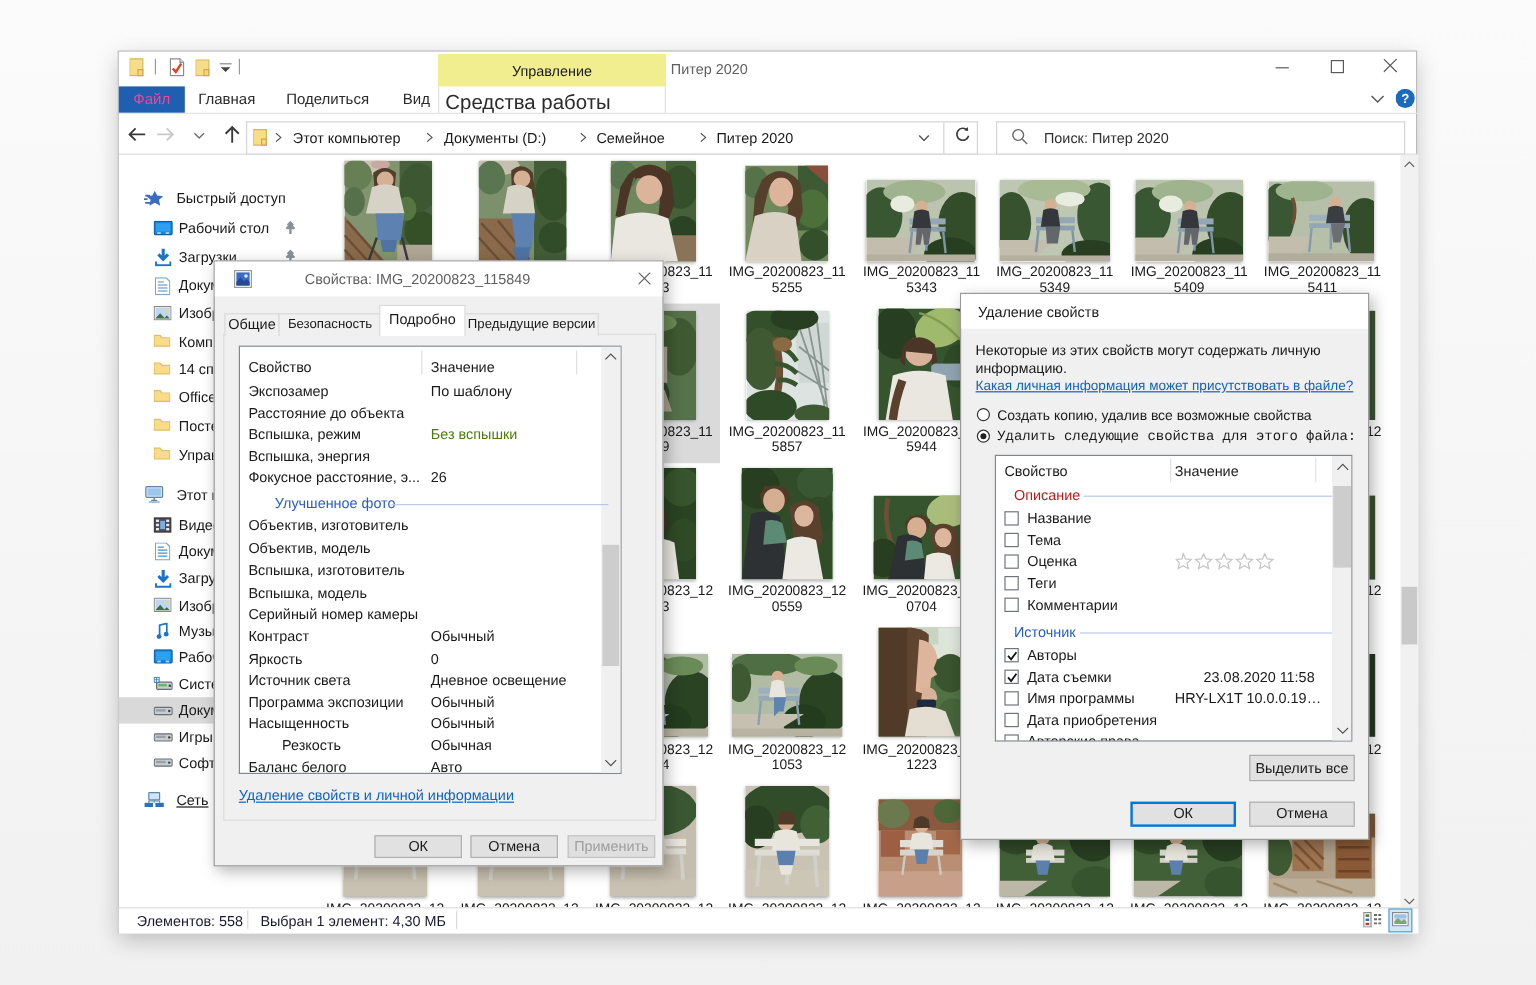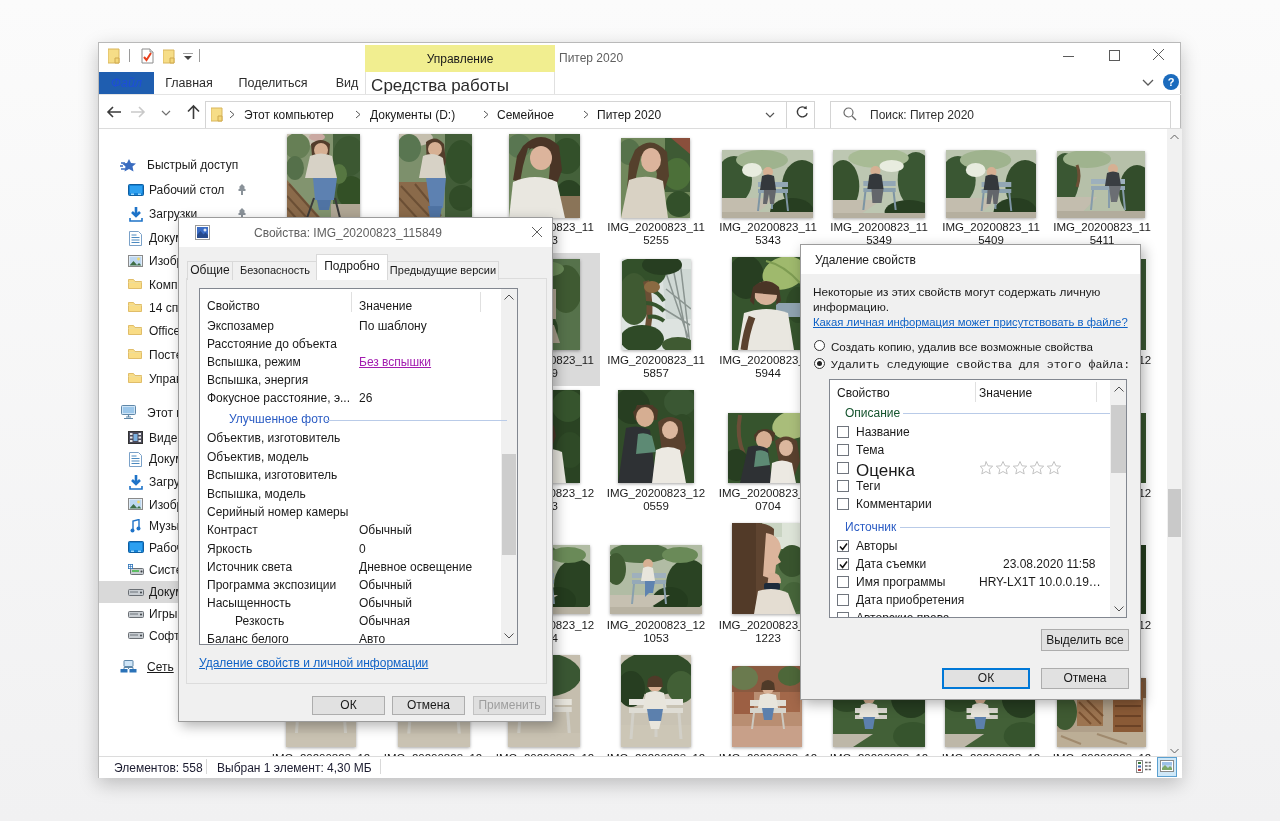--- a/index.html
+++ b/index.html
@@ -48,21 +48,21 @@
 
 <div class="a" style="left:964px;top:13px;width:11px;height:1px;background:#5a5a5a;"></div>
 <div class="a" style="left:1010px;top:7px;width:9px;height:9px;border:1px solid #5a5a5a;"></div>
 <div class="a" style="left:1054px;top:6px;">
 <svg width="12" height="12">
         <path d="M0 0L11 11M11 0L0 11" stroke="#5a5a5a" stroke-width="1"></path>
       </svg>
     </div>
 
 <div class="a" style="left:0px;top:29px;width:55px;height:22px;background:#1f5eb0;"></div>
-<div class="a" style="left:0px;top:29px;width:55px;height:16px;text-align:center;line-height:22px;font-size:12.5px;color:#1d4ed8;font-style:italic;">Файл</div>
+<div class="a" style="left:0px;top:29px;width:55px;height:16px;text-align:center;line-height:22px;font-size:12.5px;color:#ec4899;">Файл</div>
 <div class="a" style="left:48px;top:33px;font-size:12.5px;color:#2b2b2b;width:84px;text-align:center;">Главная</div>
 <div class="a" style="left:132px;top:33px;font-size:12.5px;color:#2b2b2b;width:84px;text-align:center;">Поделиться</div>
 <div class="a" style="left:226px;top:33px;font-size:12.5px;color:#2b2b2b;width:44px;text-align:center;">Вид</div>
 <div class="a" style="left:266px;top:29px;width:190px;height:22px;background:#fff;border-left:1px solid #e0e0e0;border-right:1px solid #e0e0e0;box-sizing:border-box;"></div>
 <div class="a" style="left:266px;top:33px;width:150px;text-align:center;font-size:17px;color:#2b2b2b;">Средства работы с рисунками</div>
 <div class="a" style="left:0px;top:51px;width:1083px;height:1px;background:#e4e4e4;"></div>
 
 <div class="a" style="left:1043px;top:36px;">
       <svg width="12" height="8">
         <path d="M1 1l5 5 5-5" stroke="#5a5a5a" fill="none" stroke-width="1.3"></path>
@@ -871,21 +871,21 @@
 <div class="a" style="left:325px;top:415px;">
         <svg width="10" height="6">
           <path d="M0.5 0.5L5 5L9.5 0.5" stroke="#505050" fill="none"></path>
         </svg>
       </div>
 <div class="a" style="left:323px;top:236px;width:14px;height:101px;background:#cdcdcd;"></div>
 <div class="a" style="left:28px;top:101px;font-size:12px;color:#1a1a1a;">Экспозамер</div>
       <div class="a" style="left:180px;top:101px;font-size:12px;color:#1a1a1a;">По шаблону</div>
 <div class="a" style="left:28px;top:119px;font-size:12px;color:#1a1a1a;">Расстояние до объекта</div>
 <div class="a" style="left:28px;top:137px;font-size:12px;color:#1a1a1a;">Вспышка, режим</div>
-      <div class="a" style="left:180px;top:137px;font-size:12px;color:#a21caf;text-decoration:underline;">Без вспышки</div>
+      <div class="a" style="left:180px;top:137px;font-size:12px;color:#4d7c0f;">Без вспышки</div>
 <div class="a" style="left:28px;top:155px;font-size:12px;color:#1a1a1a;">Вспышка, энергия</div>
 <div class="a" style="left:28px;top:173px;font-size:12px;color:#1a1a1a;">Фокусное расстояние, э...</div>
       <div class="a" style="left:180px;top:173px;font-size:12px;color:#1a1a1a;">26</div>
 <div class="a" style="left:50px;top:194px;font-size:12px;color:#2b5cc4;">Улучшенное фото</div>
 <div class="a" style="left:147px;top:202px;width:181px;height:1px;background:#b9cbe8;"></div>
 <div class="a" style="left:28px;top:213px;font-size:12px;color:#1a1a1a;">Объектив, изготовитель</div>
 <div class="a" style="left:28px;top:232px;font-size:12px;color:#1a1a1a;">Объектив, модель</div>
 <div class="a" style="left:28px;top:250px;font-size:12px;color:#1a1a1a;">Вспышка, изготовитель</div>
 <div class="a" style="left:28px;top:269px;font-size:12px;color:#1a1a1a;">Вспышка, модель</div>
 <div class="a" style="left:28px;top:287px;font-size:12px;color:#1a1a1a;">Серийный номер камеры</div>
@@ -917,28 +917,28 @@
 <div class="a" style="left:13px;top:95px;width:11px;height:11px;border:1px solid #333;border-radius:50%;background:#fff;box-sizing:border-box;"></div>
 <div class="a" style="left:30px;top:95px;font-size:11.6px;color:#1a1a1a;white-space:nowrap;">Создать копию, удалив все возможные свойства</div>
 <div class="a" style="left:13px;top:113px;width:11px;height:11px;border:1px solid #333;border-radius:50%;background:#fff;box-sizing:border-box;"></div>
 <div class="a" style="left:16px;top:116px;width:5px;height:5px;border-radius:50%;background:#222;"></div>
 <div class="a" style="left:30px;top:113px;font-size:11.6px;color:#1a1a1a;white-space:nowrap;font-family:Liberation Mono, monospace;">Удалить следующие свойства для этого файла:</div>
 <div class="a" style="left:28px;top:134px;width:298px;height:239px;background:#fff;border:1px solid #828790;box-sizing:border-box;overflow:hidden;">
 <div class="a" style="left:7px;top:6px;font-size:12px;color:#1a1a1a;">Свойство</div>
 <div class="a" style="left:149px;top:6px;font-size:12px;color:#1a1a1a;">Значение</div>
 <div class="a" style="left:145px;top:2px;width:1px;height:20px;background:#e0e0e0;"></div>
 <div class="a" style="left:266px;top:2px;width:1px;height:20px;background:#e0e0e0;"></div>
-<div class="a" style="left:15px;top:26px;font-size:12px;color:#14532d;">Описание</div>
+<div class="a" style="left:15px;top:26px;font-size:12px;color:#b91c1c;">Описание</div>
 <div class="a" style="left:73px;top:33px;width:210px;height:1px;background:#b9cbe8;"></div>
 <div class="a" style="left:7px;top:46px;width:12px;height:12px;border:1px solid #70757d;box-sizing:border-box;"></div>
         <div class="a" style="left:26px;top:45px;font-size:12px;color:#1a1a1a;">Название</div>
 <div class="a" style="left:7px;top:64px;width:12px;height:12px;border:1px solid #70757d;box-sizing:border-box;"></div>
         <div class="a" style="left:26px;top:63px;font-size:12px;color:#1a1a1a;">Тема</div>
 <div class="a" style="left:7px;top:82px;width:12px;height:12px;border:1px solid #70757d;box-sizing:border-box;"></div>
-        <div class="a" style="left:26px;top:81px;font-size:17px;color:#1a1a1a;text-align:center;">Оценка</div>
+        <div class="a" style="left:26px;top:81px;font-size:12px;color:#1a1a1a;text-align:center;">Оценка</div>
 <div class="a" style="left:148px;top:80px;">
           <svg width="85" height="15">
             <g fill="none" stroke="#c3c3c3" stroke-width="1">
               <path d="M8 1.5l2 4.3 4.7.4-3.5 3.1 1 4.6-4.2-2.4-4.2 2.4 1-4.6L2.3 6.2 7 5.8z"></path>
               <path d="M25 1.5l2 4.3 4.7.4-3.5 3.1 1 4.6-4.2-2.4-4.2 2.4 1-4.6-3.5-3.1 4.7-.4z"></path>
               <path d="M42 1.5l2 4.3 4.7.4-3.5 3.1 1 4.6-4.2-2.4-4.2 2.4 1-4.6-3.5-3.1 4.7-.4z"></path>
               <path d="M59 1.5l2 4.3 4.7.4-3.5 3.1 1 4.6-4.2-2.4-4.2 2.4 1-4.6-3.5-3.1 4.7-.4z"></path>
               <path d="M76 1.5l2 4.3 4.7.4-3.5 3.1 1 4.6-4.2-2.4-4.2 2.4 1-4.6-3.5-3.1 4.7-.4z"></path>
             </g>
           </svg>

